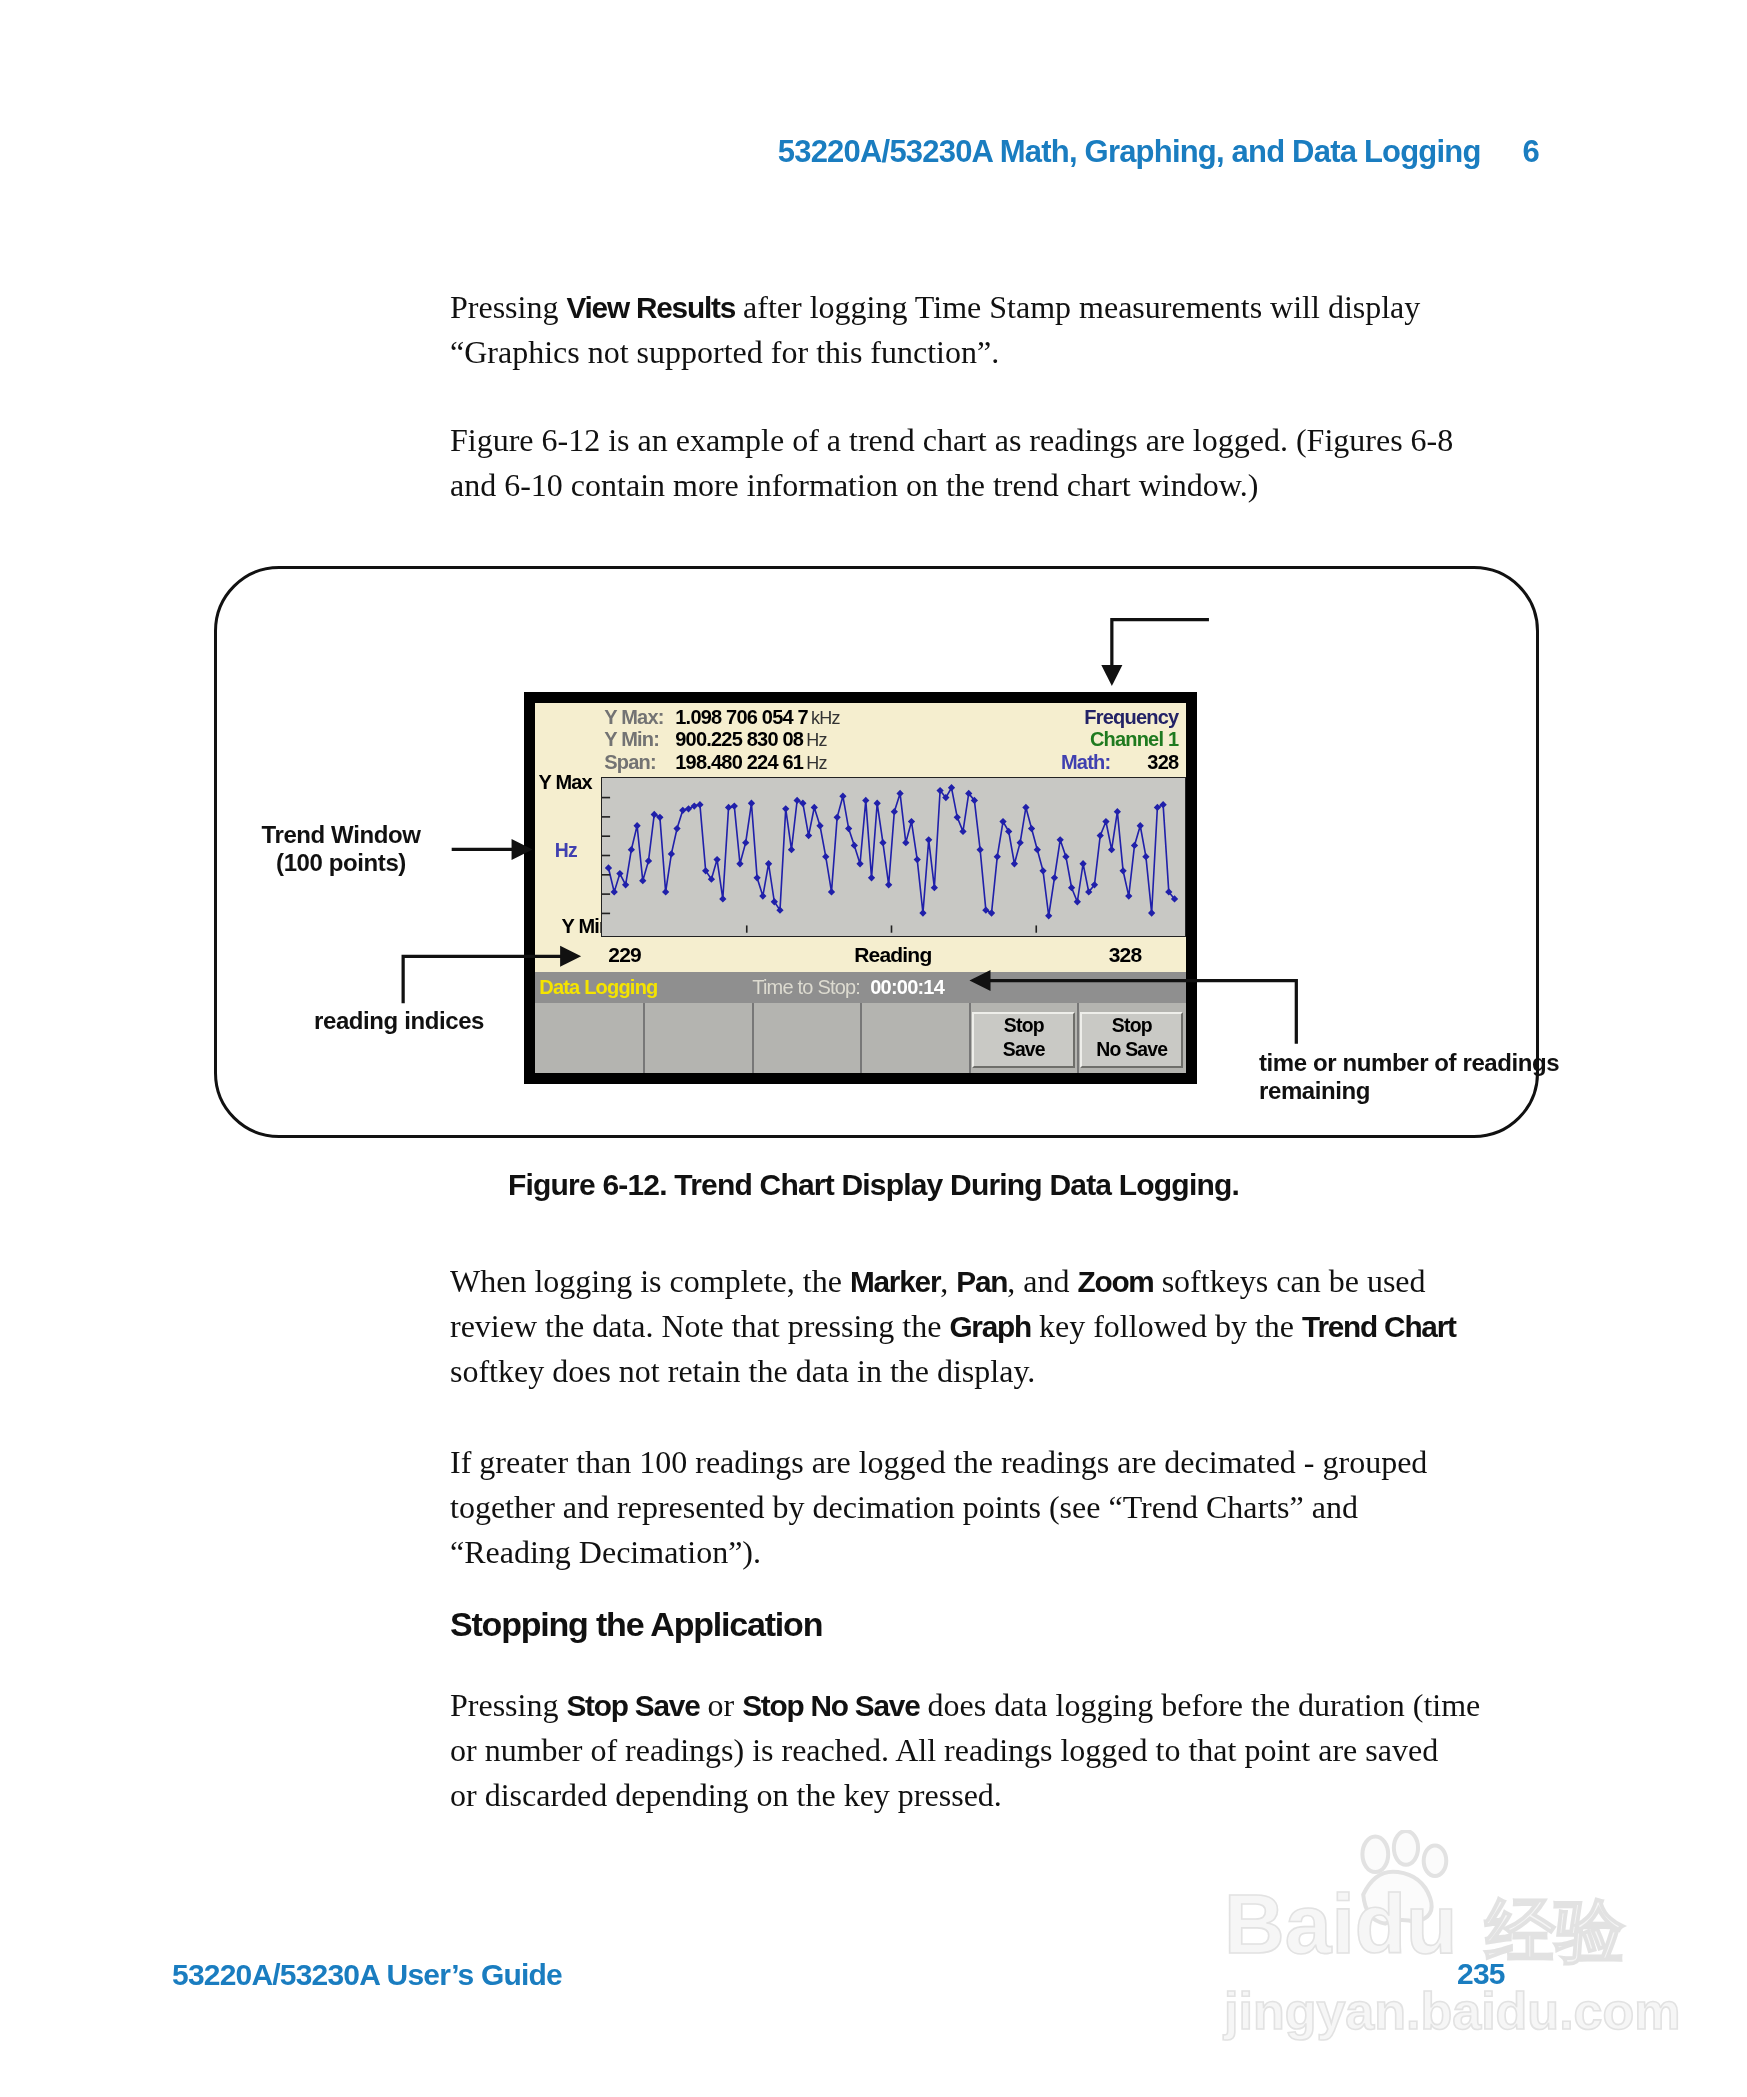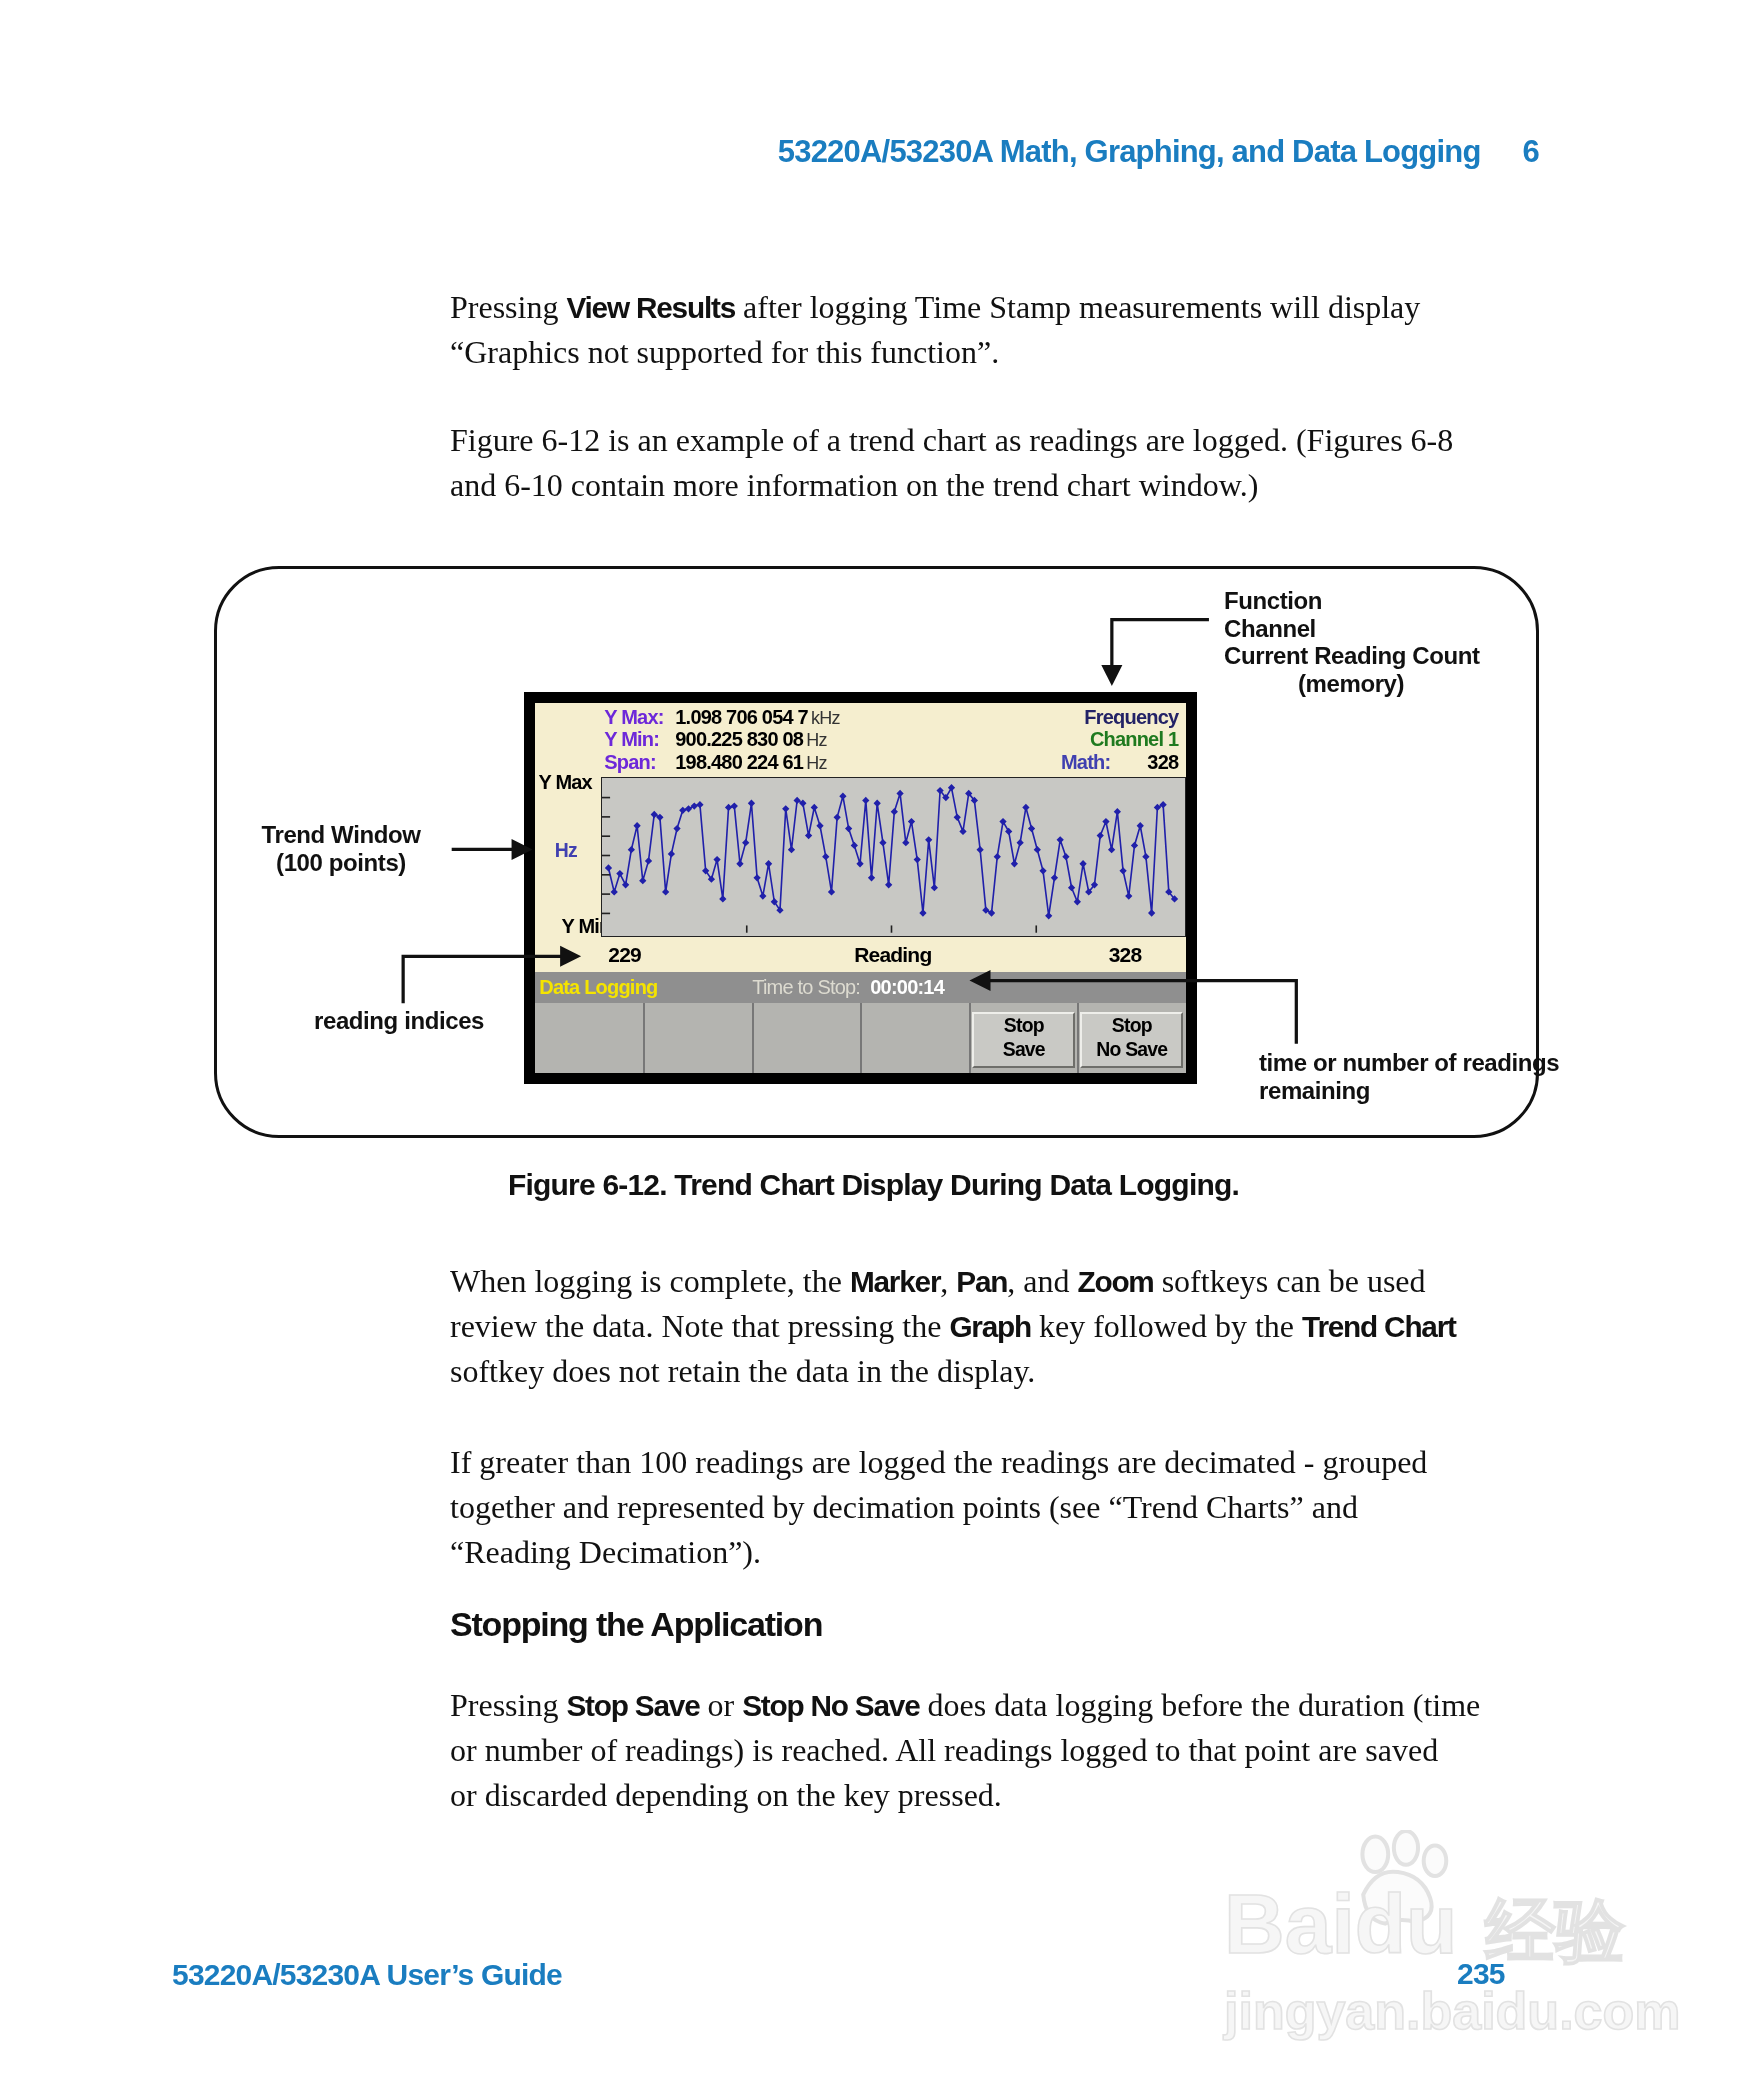--- a/index.html
+++ b/index.html
@@ -13,21 +13,21 @@
   .caption{font-family:"Liberation Sans",sans-serif;font-weight:bold;font-size:30px;letter-spacing:-0.8px;text-align:center;}
   .h2{font-family:"Liberation Sans",sans-serif;font-weight:bold;font-size:34px;letter-spacing:-1.2px;}
   .ann{font-family:"Liberation Sans",sans-serif;font-weight:bold;font-size:24px;line-height:27.5px;color:#111;letter-spacing:-0.4px;}
   .footer-txt{font-family:"Liberation Sans",sans-serif;font-weight:bold;font-size:30px;color:#1a7dc0;letter-spacing:-0.8px;}
   
   #fig-frame{left:214px;top:566px;width:1319px;height:566px;border:3.2px solid #111;border-radius:65px;}
   #lcd{left:524px;top:692px;width:673px;height:392px;background:#000;z-index:1;}
   #lcd-inner{left:11.3px;top:11.3px;width:651px;height:370px;background:#f5eecf;
              font-family:"Liberation Sans",sans-serif;font-weight:bold;letter-spacing:-0.8px;}
   .inf-row{position:absolute;font-size:20px;white-space:nowrap;}
-  .inf-label{color:#6d28d9;display:inline-block;width:71px;}
+  .inf-label{color:#737373;display:inline-block;width:71px;}
   .inf-val{color:#000;}
   .inf-unit{color:#333;font-weight:normal;font-size:18px;margin-left:3.2px;}
   .inf-right{position:absolute;right:8px;text-align:right;font-size:20px;white-space:nowrap;}
   #lcd-plot{left:66px;top:74px;width:583px;height:158px;background:#c8c8c4;border:1.6px solid #222;}
   .axis-lab{position:absolute;font-size:20px;color:#000;}
   .axis-unit{position:absolute;font-size:19.4px;color:#4040b0;}
   .xrow{position:absolute;top:240px;font-size:21px;color:#000;}
   #status-bar{left:0;top:269px;width:651px;height:31px;background:#8f8f8f;}
   .st-mode{position:absolute;left:4px;top:4px;font-size:20px;color:#f5e400;}
   .st-lab{position:absolute;left:217px;top:4px;font-size:20px;color:#dddbd0;font-weight:normal;}
@@ -52,26 +52,20 @@
 
   <div class="abs hdr" style="left:0;top:134px;width:1539px;text-align:right;">
     <span>53220A/53230A Math, Graphing, and Data Logging</span><span style="display:inline-block;width:42px;"></span><span>6</span>
   </div>
 
   <div class="abs body-par" style="left:450px;top:285px;"><span>Pressing </span><span class="key">View Results</span><span> after logging Time Stamp measurements will display</span><br><span>“Graphics not supported for this function”.</span></div>
   <div class="abs body-par" style="left:450px;top:418px;"><span>Figure 6-12 is an example of a trend chart as readings are logged. (Figures 6-8</span><br><span>and 6-10 contain more information on the trend chart window.)</span></div>
 
   <div class="abs" id="fig-frame"></div>
 
-  <div class="abs ann lab-layer" style="left:1224px;top:587px;">
-    <div>Function</div>
-    <div>Channel</div>
-    <div>Current Reading Count</div>
-    <div style="padding-left:74px;">(memory)</div>
-  </div>
 
   <div class="abs ann lab-layer" style="left:240px;top:821px;width:202px;text-align:center;">
     <div>Trend Window</div>
     <div>(100 points)</div>
   </div>
 
   <div class="abs ann lab-layer" style="left:314px;top:1007px;text-align:right;">reading indices</div>
 
   <div class="abs ann lab-layer" style="left:1259px;top:1049px;">
     <div>time or number of readings</div>

